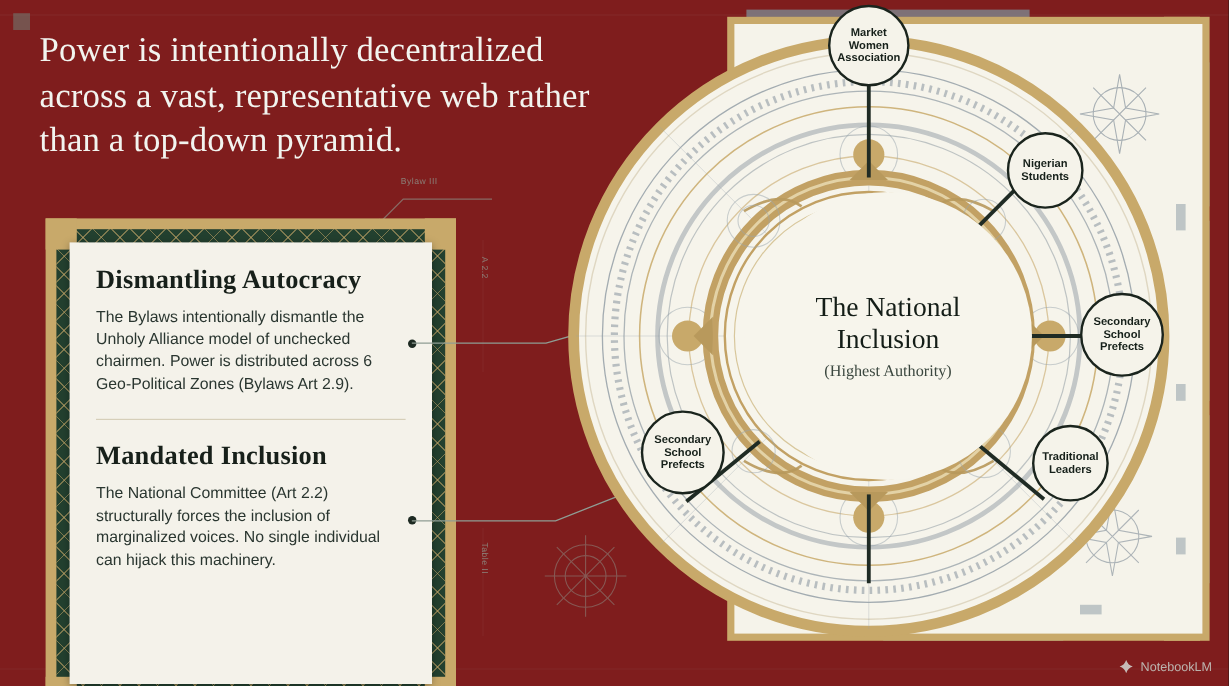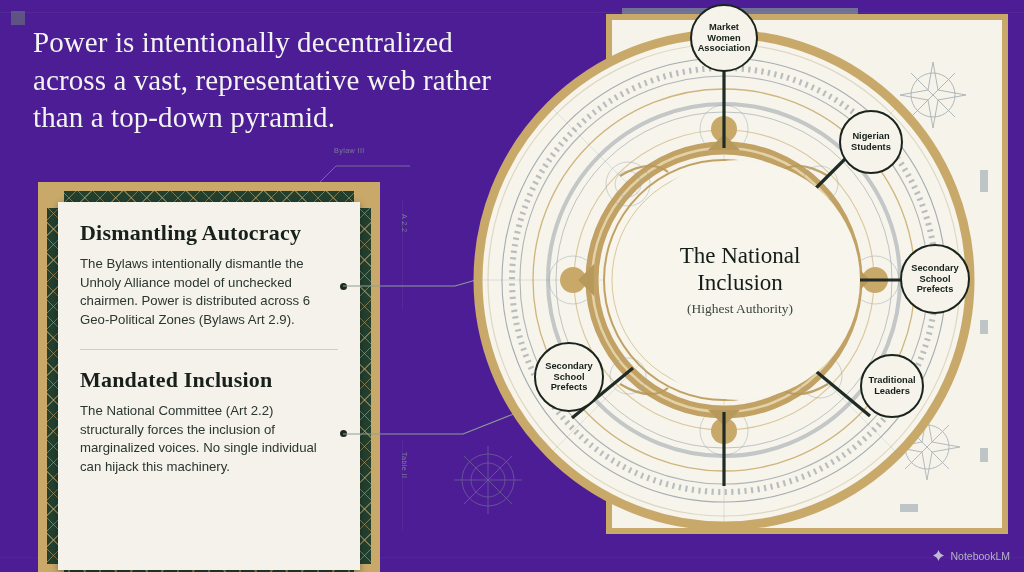--- a/index.html
+++ b/index.html
@@ -1,20 +1,20 @@
 <!DOCTYPE html>
 <html><head>
 <meta charset="utf-8">
 <style>
   html,body{margin:0;padding:0;background:#0d1a12;}
   body{width:1024px;height:572px;overflow:hidden;
        font-family:"Liberation Sans",sans-serif;}
 
   #stage{position:relative;width:1024px;height:572px;
-         background:#4c1d95;overflow:hidden;}
+         background:#7f1d1d;overflow:hidden;}
 
   
   .guide{position:absolute;background:rgba(200,215,205,.13);}
   .guide.h{height:1px;left:0;right:0;}
   .guide.v{width:1px;top:0;bottom:0;}
   .guide.dash-h{height:0;border-top:1px dashed rgba(200,215,205,.17);background:none;}
   .guide.dash-v{width:0;border-left:1px dashed rgba(200,215,205,.17);background:none;}
 
   .corner-sq{position:absolute;width:14px;height:14px;background:#6f7f77;opacity:.55;}
 

